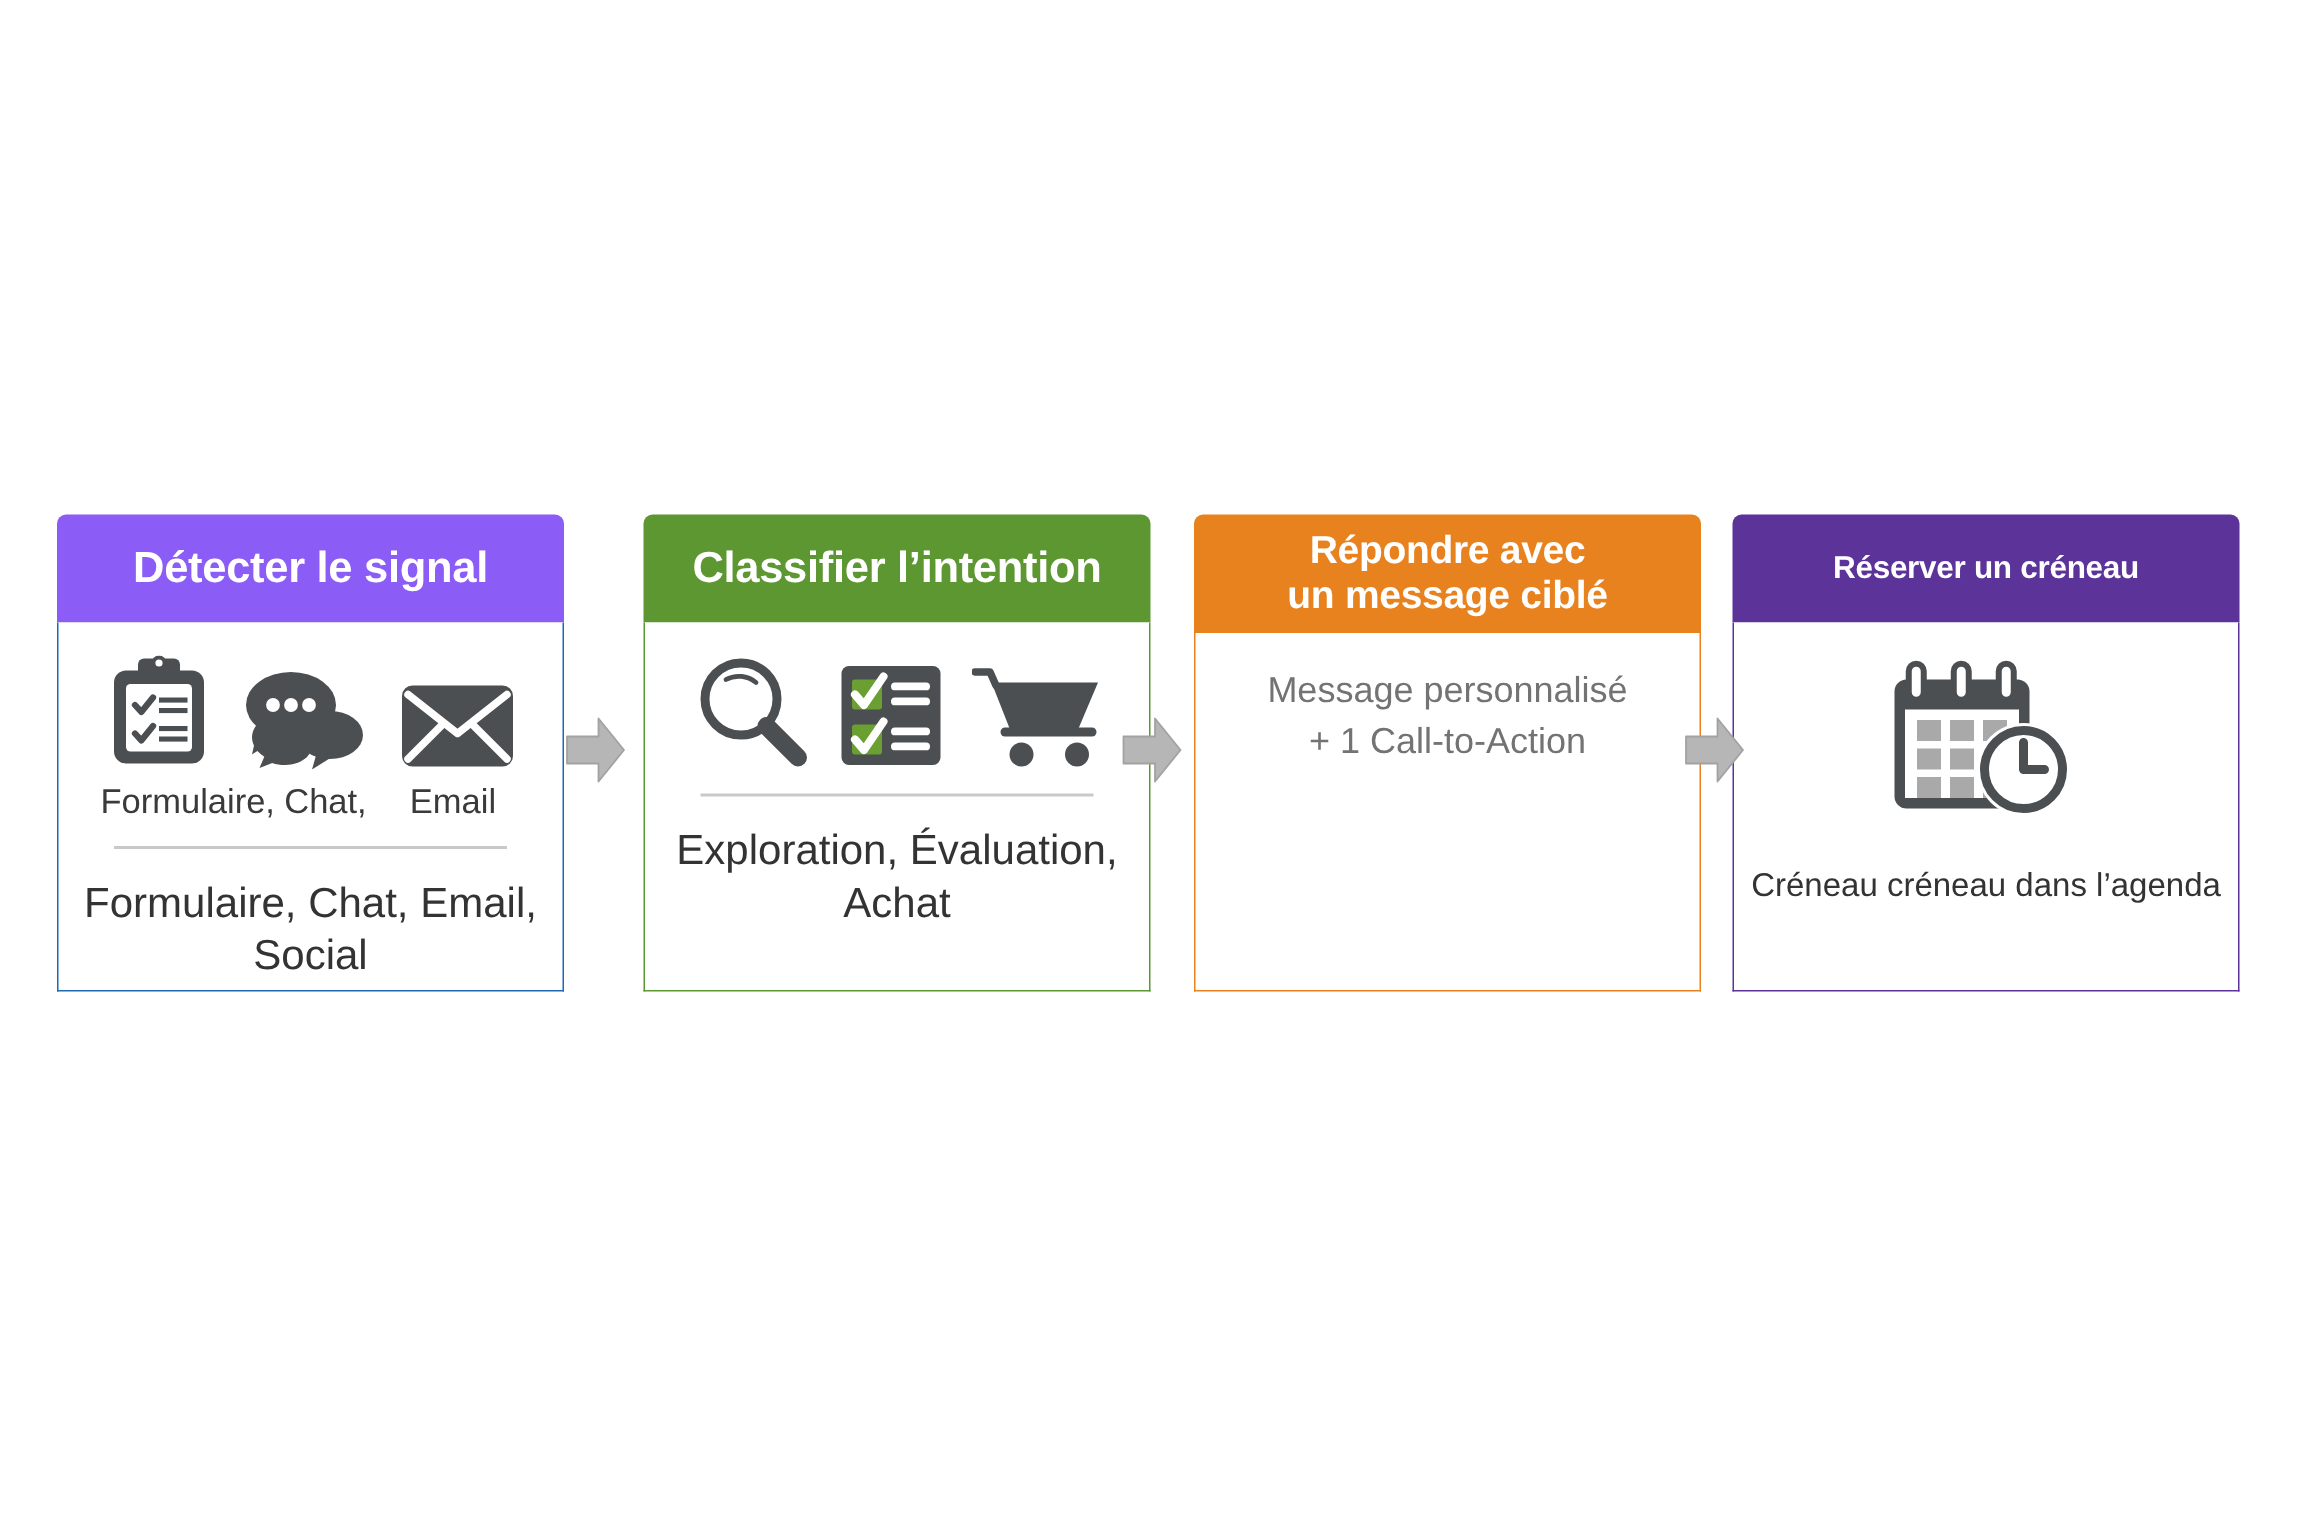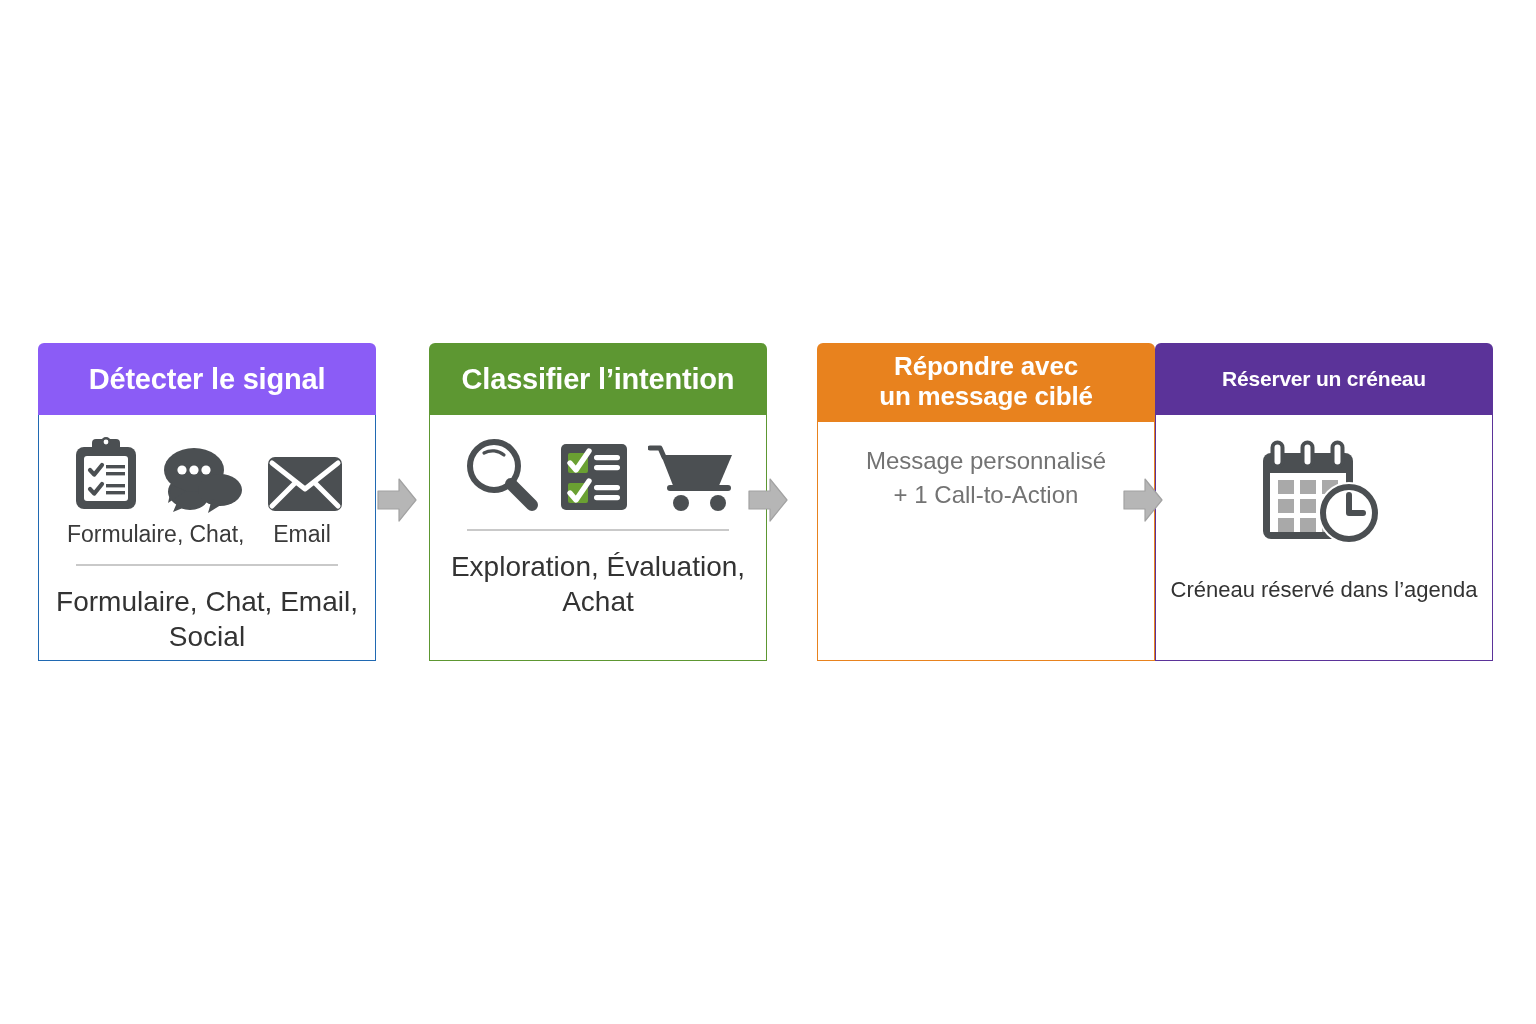--- a/index.html
+++ b/index.html
@@ -61,21 +61,21 @@
   #card-detect { left: 38px; width: 338px; }
   #card-detect .card-header { background: #8b5cf6; height: 72px; font-size: 29px; }
   #card-detect .card-body { border-color: #2069b2; }
 
   
   #card-classify { left: 409px; width: 338px; margin-left: 20px; }
   #card-classify .card-header { background: #5d9732; height: 72px; font-size: 29px; }
   #card-classify .card-body { border-color: #5d9732; }
 
   
-  #card-respond { left: 817px; width: 338px; }
+  #card-respond { left: 796px; width: 338px; }
   #card-respond .card-header { background: #e8821e; height: 79px; font-size: 26px; padding-bottom: 2px; }
   #card-respond .card-body { border-color: #e8821e; }
 
   
   #card-book { left: 1155px; width: 338px; }
   #card-book .card-header { background: #5b3399; height: 72px; font-size: 21px; }
   #card-book .card-body { border-color: #5b3399; }
 
   .icon-row {
     display: flex;
@@ -291,21 +291,21 @@
           <rect x="61" y="60" width="16" height="14" fill="#a9a9a9"></rect>
           <rect x="17" y="79" width="16" height="14" fill="#a9a9a9"></rect>
           <rect x="39" y="79" width="16" height="14" fill="#a9a9a9"></rect>
           <rect x="61" y="79" width="16" height="14" fill="#a9a9a9"></rect>
           <circle cx="88" cy="74" r="31" fill="#ffffff"></circle>
           <circle cx="88" cy="74" r="26" fill="none" stroke="#4b4f52" stroke-width="6"></circle>
           <path d="M88 56 V74 H102" stroke="#4b4f52" stroke-width="6" fill="none" stroke-linecap="round" stroke-linejoin="round"></path>
         </svg>
       </div>
 
-      <div class="single-caption">Créneau réservé dans l’agenda</div>
+      <div class="single-caption">Créneau créneau dans l’agenda</div>
     </div>
   </div>
 
   <div class="arrow" id="arrow-1">
     <svg class="art" width="42" height="46" viewBox="0 0 42 46">
       <path d="M2 14 H23 V2 L40 23 L23 44 V32 H2 Z" fill="#b6b6b6" stroke="#a2a2a2" stroke-width="1.2" stroke-linejoin="round"></path>
     </svg>
   </div>
   <div class="arrow" id="arrow-2">
     <svg class="art" width="42" height="46" viewBox="0 0 42 46">

